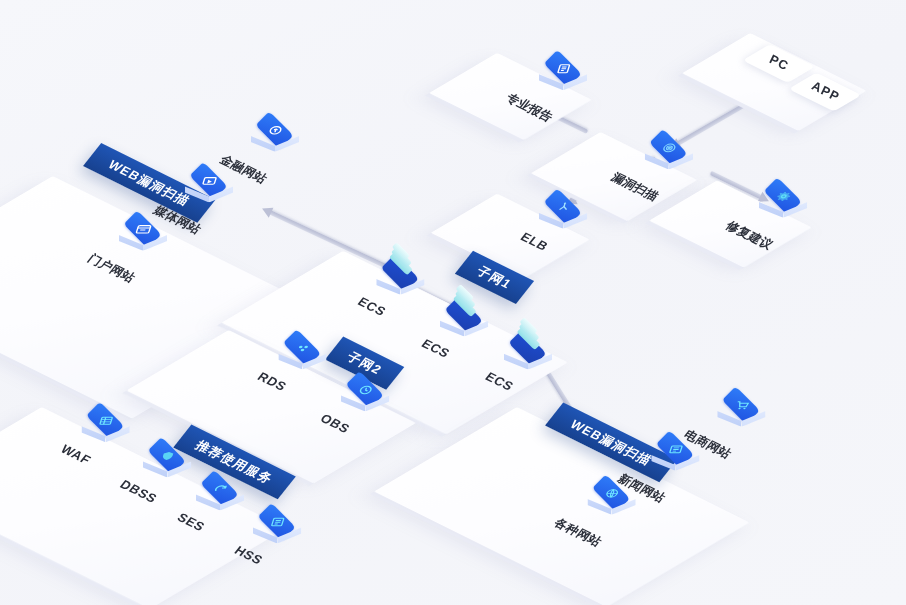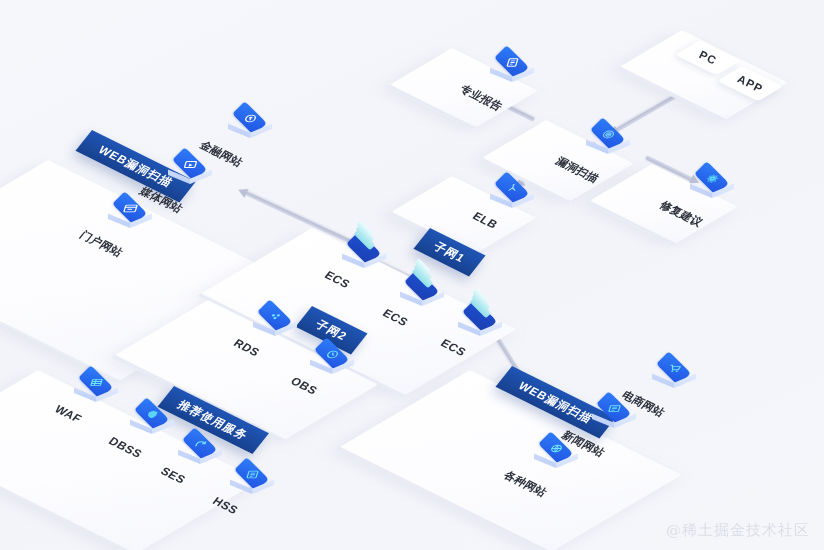--- a/index.html
+++ b/index.html
@@ -530,15 +530,14 @@
         <svg viewBox="0 0 16 16" fill="#6fe6ff" stroke="none">
           <path d="M2.8 3.2h2l1.5 6.6h6.1l1.1-4.6H5.6" fill="none" stroke="#6fe6ff" stroke-width="1.3"></path>
           <circle cx="6.6" cy="12.2" r="1.1"></circle>
             <circle cx="11.4" cy="12.2" r="1.1"></circle>
         </svg>
       </div>
     </div>
     <div class="caption" style="left:-46px; top:6px;">电商网站</div>
   </div>
 
-  <div class="watermark">@稀土掘金技术社区</div>
 
 </div>
 
 </body></html>

